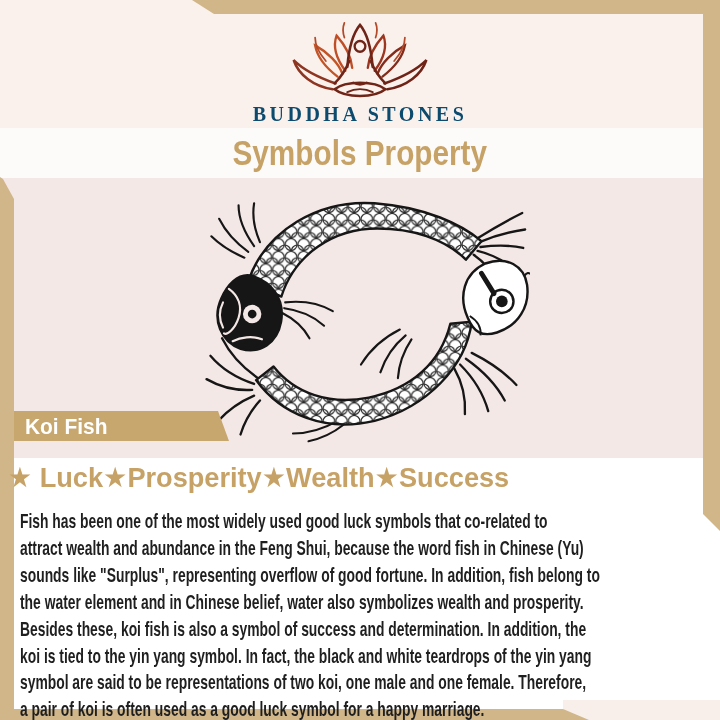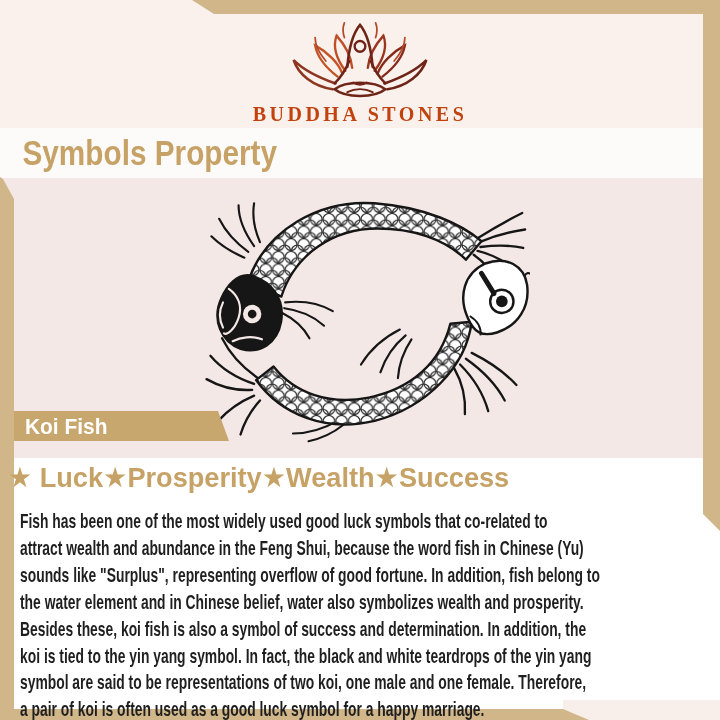--- a/index.html
+++ b/index.html
@@ -7,41 +7,41 @@
     --cream:#faf1ec; --pink:#f4e8e6; --band_white:#fdfbf9;
     --section_white:#ffffff; --body_text:#1f1f1f; --ink:#161616;
   }
   *{box-sizing:border-box;}
   body{margin:0;background:#fff;}
   .canvas{position:relative;width:720px;height:720px;background:var(--cream);
     overflow:hidden;font-family:"Liberation Sans","DejaVu Sans",sans-serif;}
 
   
   .title-band{position:absolute;top:128px;left:0;width:720px;height:50px;
-    background:var(--band_white);display:flex;align-items:center;}
+    background:var(--band_white);display:flex;align-items:center;justify-content:center;}
   .fish-section{position:absolute;top:178px;left:0;width:720px;height:280px;background:var(--pink);}
   .white-section{position:absolute;top:458px;left:0;width:720px;height:262px;background:var(--section_white);}
   .corner-bottom-right{position:absolute;right:0;bottom:0;width:157px;height:20px;background:#f8efeb;}
 
   
   .frame{position:absolute;background:var(--frame_tan);}
   .frame-top{top:0;left:0;width:720px;height:14px;
     clip-path:polygon(192px 0,720px 0,720px 14px,214px 14px);}
   .frame-right{top:0;right:0;width:17px;height:531px;
     clip-path:polygon(0 0,17px 0,17px 531px,0 514px);}
   .frame-left{top:177px;left:0;width:14px;height:543px;
     clip-path:polygon(0 0,3px 2px,14px 22px,14px 543px,0 543px);}
   .frame-bottom{bottom:0;left:0;width:589px;height:11px;
     clip-path:polygon(0 0,563px 0,589px 11px,0 11px);}
 
   
   .logo{position:absolute;top:20px;left:0;width:720px;display:flex;
     flex-direction:column;align-items:center;}
   .brand-name{font-family:"Liberation Serif","DejaVu Serif",serif;font-size:20px;
-    font-weight:600;letter-spacing:3.5px;color:#c2410c;margin-top:1px;}
+    font-weight:600;letter-spacing:3.5px;color:#0c4a6e;margin-top:1px;}
 
   
   .page-title{font-size:35px;font-weight:700;color:var(--gold);margin:0;
     display:inline-block;transform:scaleX(0.85);white-space:nowrap;}
   .benefits{position:absolute;top:461px;left:0;width:720px;text-align:left;}
   .benefits-text{display:inline-block;font-size:28px;font-weight:700;color:var(--gold);
     transform:scaleX(0.97);white-space:nowrap;}
 
   
   .koi-banner{position:absolute;top:411px;left:14px;width:215px;height:32px;

